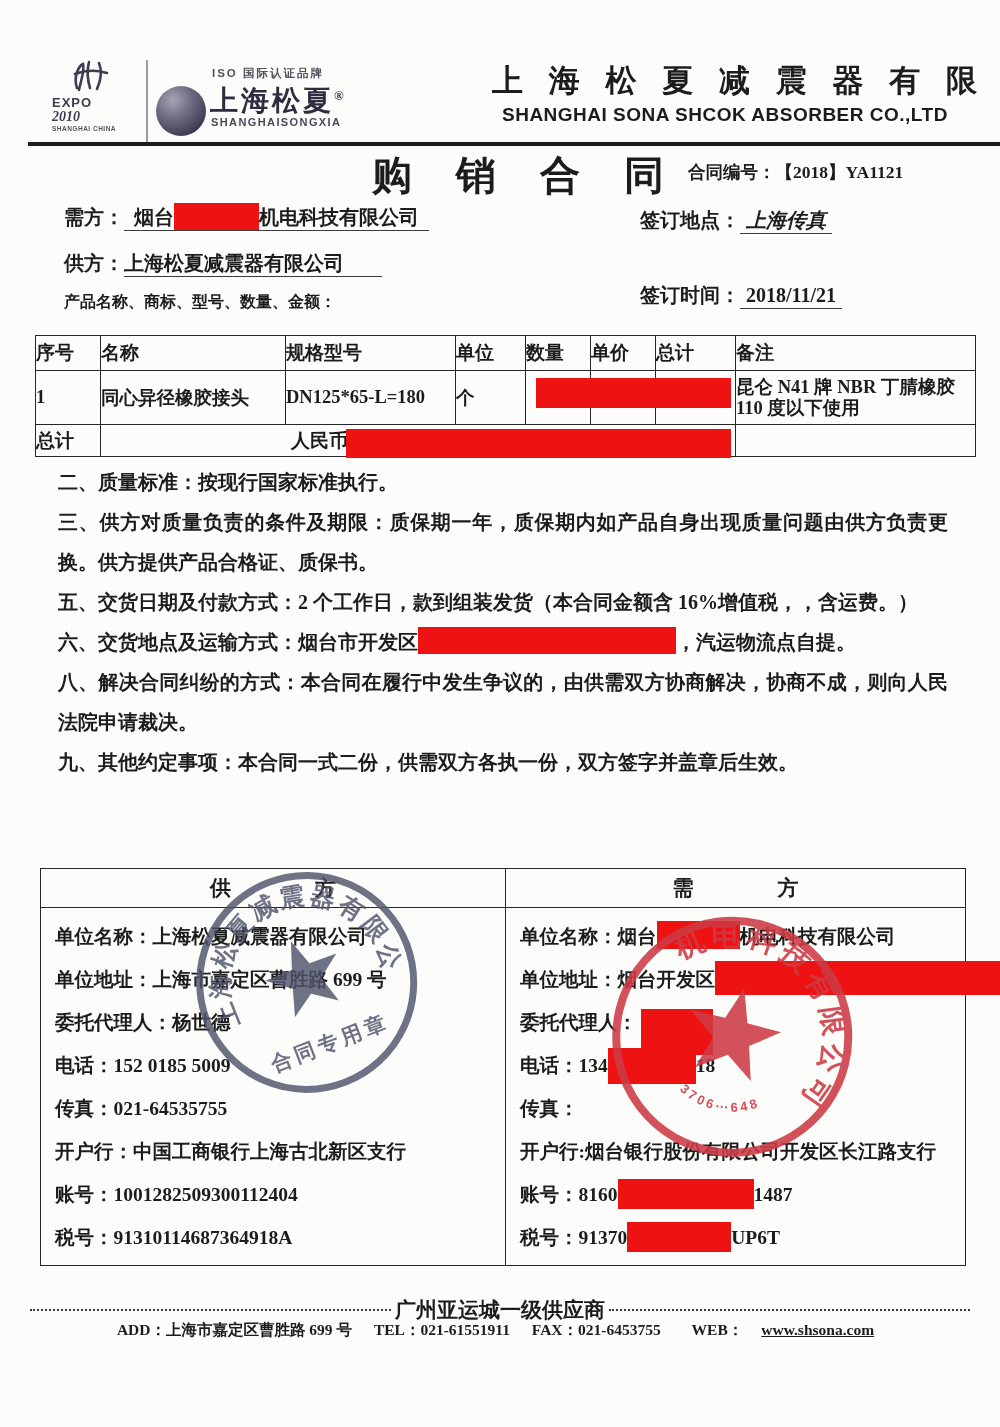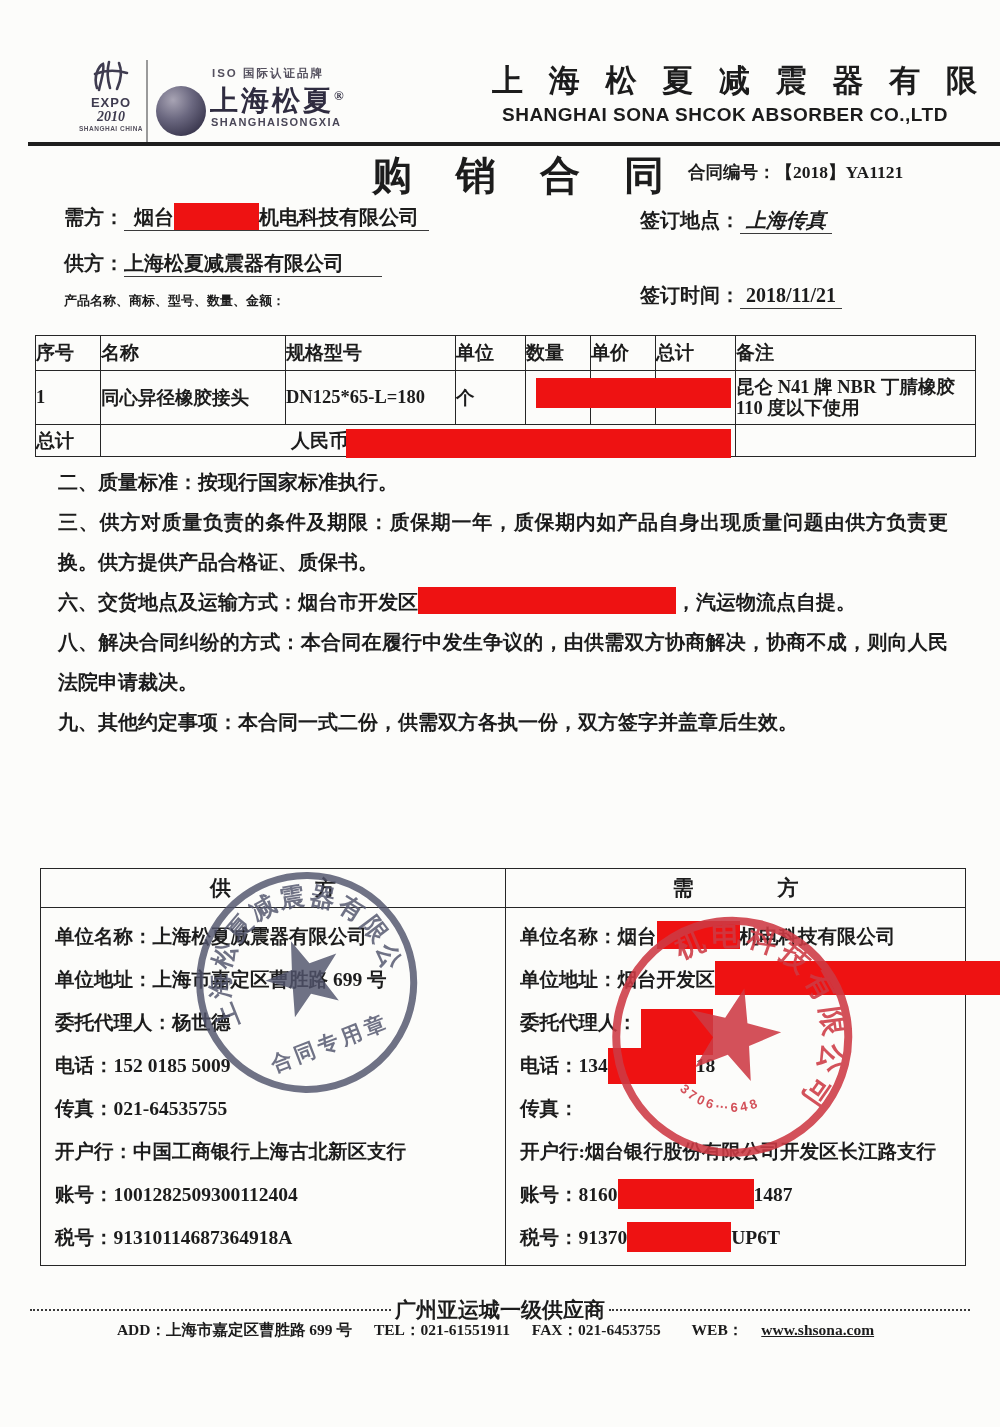--- a/index.html
+++ b/index.html
@@ -6,21 +6,21 @@
   body{
     width:1000px;height:1427px;position:relative;
     background:#fcfcfa;
     font-family:"Liberation Serif","DejaVu Serif",serif;
     color:#1c1c1c;font-weight:600;
     overflow:hidden;
   }
   .abs{position:absolute;}
 
   
-  .expo-logo{left:72px;top:58px;width:78px;text-align:center;color:#3f3c50;}
+  .expo-logo{left:52px;top:58px;width:78px;text-align:left;color:#3f3c50;}
   .expo-squiggle{display:block;margin:0 auto;}
   .expo-word{font-family:"Liberation Sans",sans-serif;font-weight:bold;font-size:13px;letter-spacing:1px;line-height:13px;}
   .expo-year{font-family:"Liberation Serif",serif;font-style:italic;font-weight:bold;font-size:14px;line-height:15px;}
   .expo-city{font-family:"Liberation Sans",sans-serif;font-size:6.5px;letter-spacing:.5px;line-height:9px;color:#55515f;}
   .logo-divider{left:146px;top:60px;width:2px;height:84px;background:#9a9a9a;}
   .brand-sphere{left:156px;top:86px;width:50px;height:50px;border-radius:50%;
     background:radial-gradient(circle at 34% 28%, #a8a4b4 0%, #6b6880 40%, #3c3950 78%, #2e2b42 100%);}
   .brand-iso{left:212px;top:66px;font-family:"Liberation Sans",sans-serif;font-size:11.5px;font-weight:bold;letter-spacing:2px;color:#54505e;}
   .brand-cn{left:210px;top:82px;font-size:28px;font-weight:bold;letter-spacing:3px;color:#2f2c40;}
   .brand-cn sup{font-size:13px;}
@@ -33,21 +33,21 @@
   .doc-title{left:372px;top:148px;font-size:40px;font-weight:bold;letter-spacing:17px;white-space:nowrap;}
   .contract-no{left:688px;top:160px;font-size:17.5px;white-space:nowrap;}
 
   
   .party-line{font-size:20px;white-space:nowrap;}
   .u-line{border-bottom:1.6px solid #3a3a3a;display:inline-block;line-height:26px;}
   .row-buyer{left:64px;top:203px;text-align:center;}
   .row-place{left:640px;top:207px;}
   .row-supplier{left:64px;top:250px;}
   .row-time{left:640px;top:254px;}
-  .row-intro{left:64px;top:292px;font-size:13px;}
+  .row-intro{left:64px;top:292px;font-size:16px;}
 
   
   .redact{background:#ee1212;display:inline-block;vertical-align:-6px;}
   .redact-abs{position:absolute;background:#ee1212;z-index:30;}
 
   
   .ptable{left:35px;top:335px;width:940px;border-collapse:collapse;table-layout:fixed;}
   .ptable th,.ptable td{border:1.8px solid #262626;text-align:left;padding:0;overflow:hidden;}
   .ptable th{height:34px;font-size:19px;font-weight:bold;}
   .ptable .prow td{height:53px;font-size:18.5px;}
@@ -166,20 +166,21 @@
   </tr>
 </tbody>
   </table>
 
 <div class="redact-abs" style="left:536px;top:378px;width:195px;height:30px;"></div>
 <div class="redact-abs" style="left:346px;top:429px;width:385px;height:29px;"></div>
 
 <div class="abs clauses">
   <p>二、质量标准：按现行国家标准执行。</p>
   <p>三、供方对质量负责的条件及期限：质保期一年，质保期内如产品自身出现质量问题由供方负责更换。供方提供产品合格证、质保书。</p>
+  <p>五、交货日期及付款方式：2 个工作日，款到组装发货（本合同金额含 16%增值税，，含运费。）</p>
   <p><span>六、交货地点及运输方式：烟台市开发区</span><span class="redact" style="width:258px;height:27px;vertical-align:-5px;"></span><span>，汽运物流点自提。</span></p>
   <p>八、解决合同纠纷的方式：本合同在履行中发生争议的，由供需双方协商解决，协商不成，则向人民法院申请裁决。</p>
   <p>九、其他约定事项：本合同一式二份，供需双方各执一份，双方签字并盖章后生效。</p>
 </div>
 
 <table class="stable">
   <colgroup>
       <col style="width:465px">
       <col style="width:460px">
     </colgroup>

